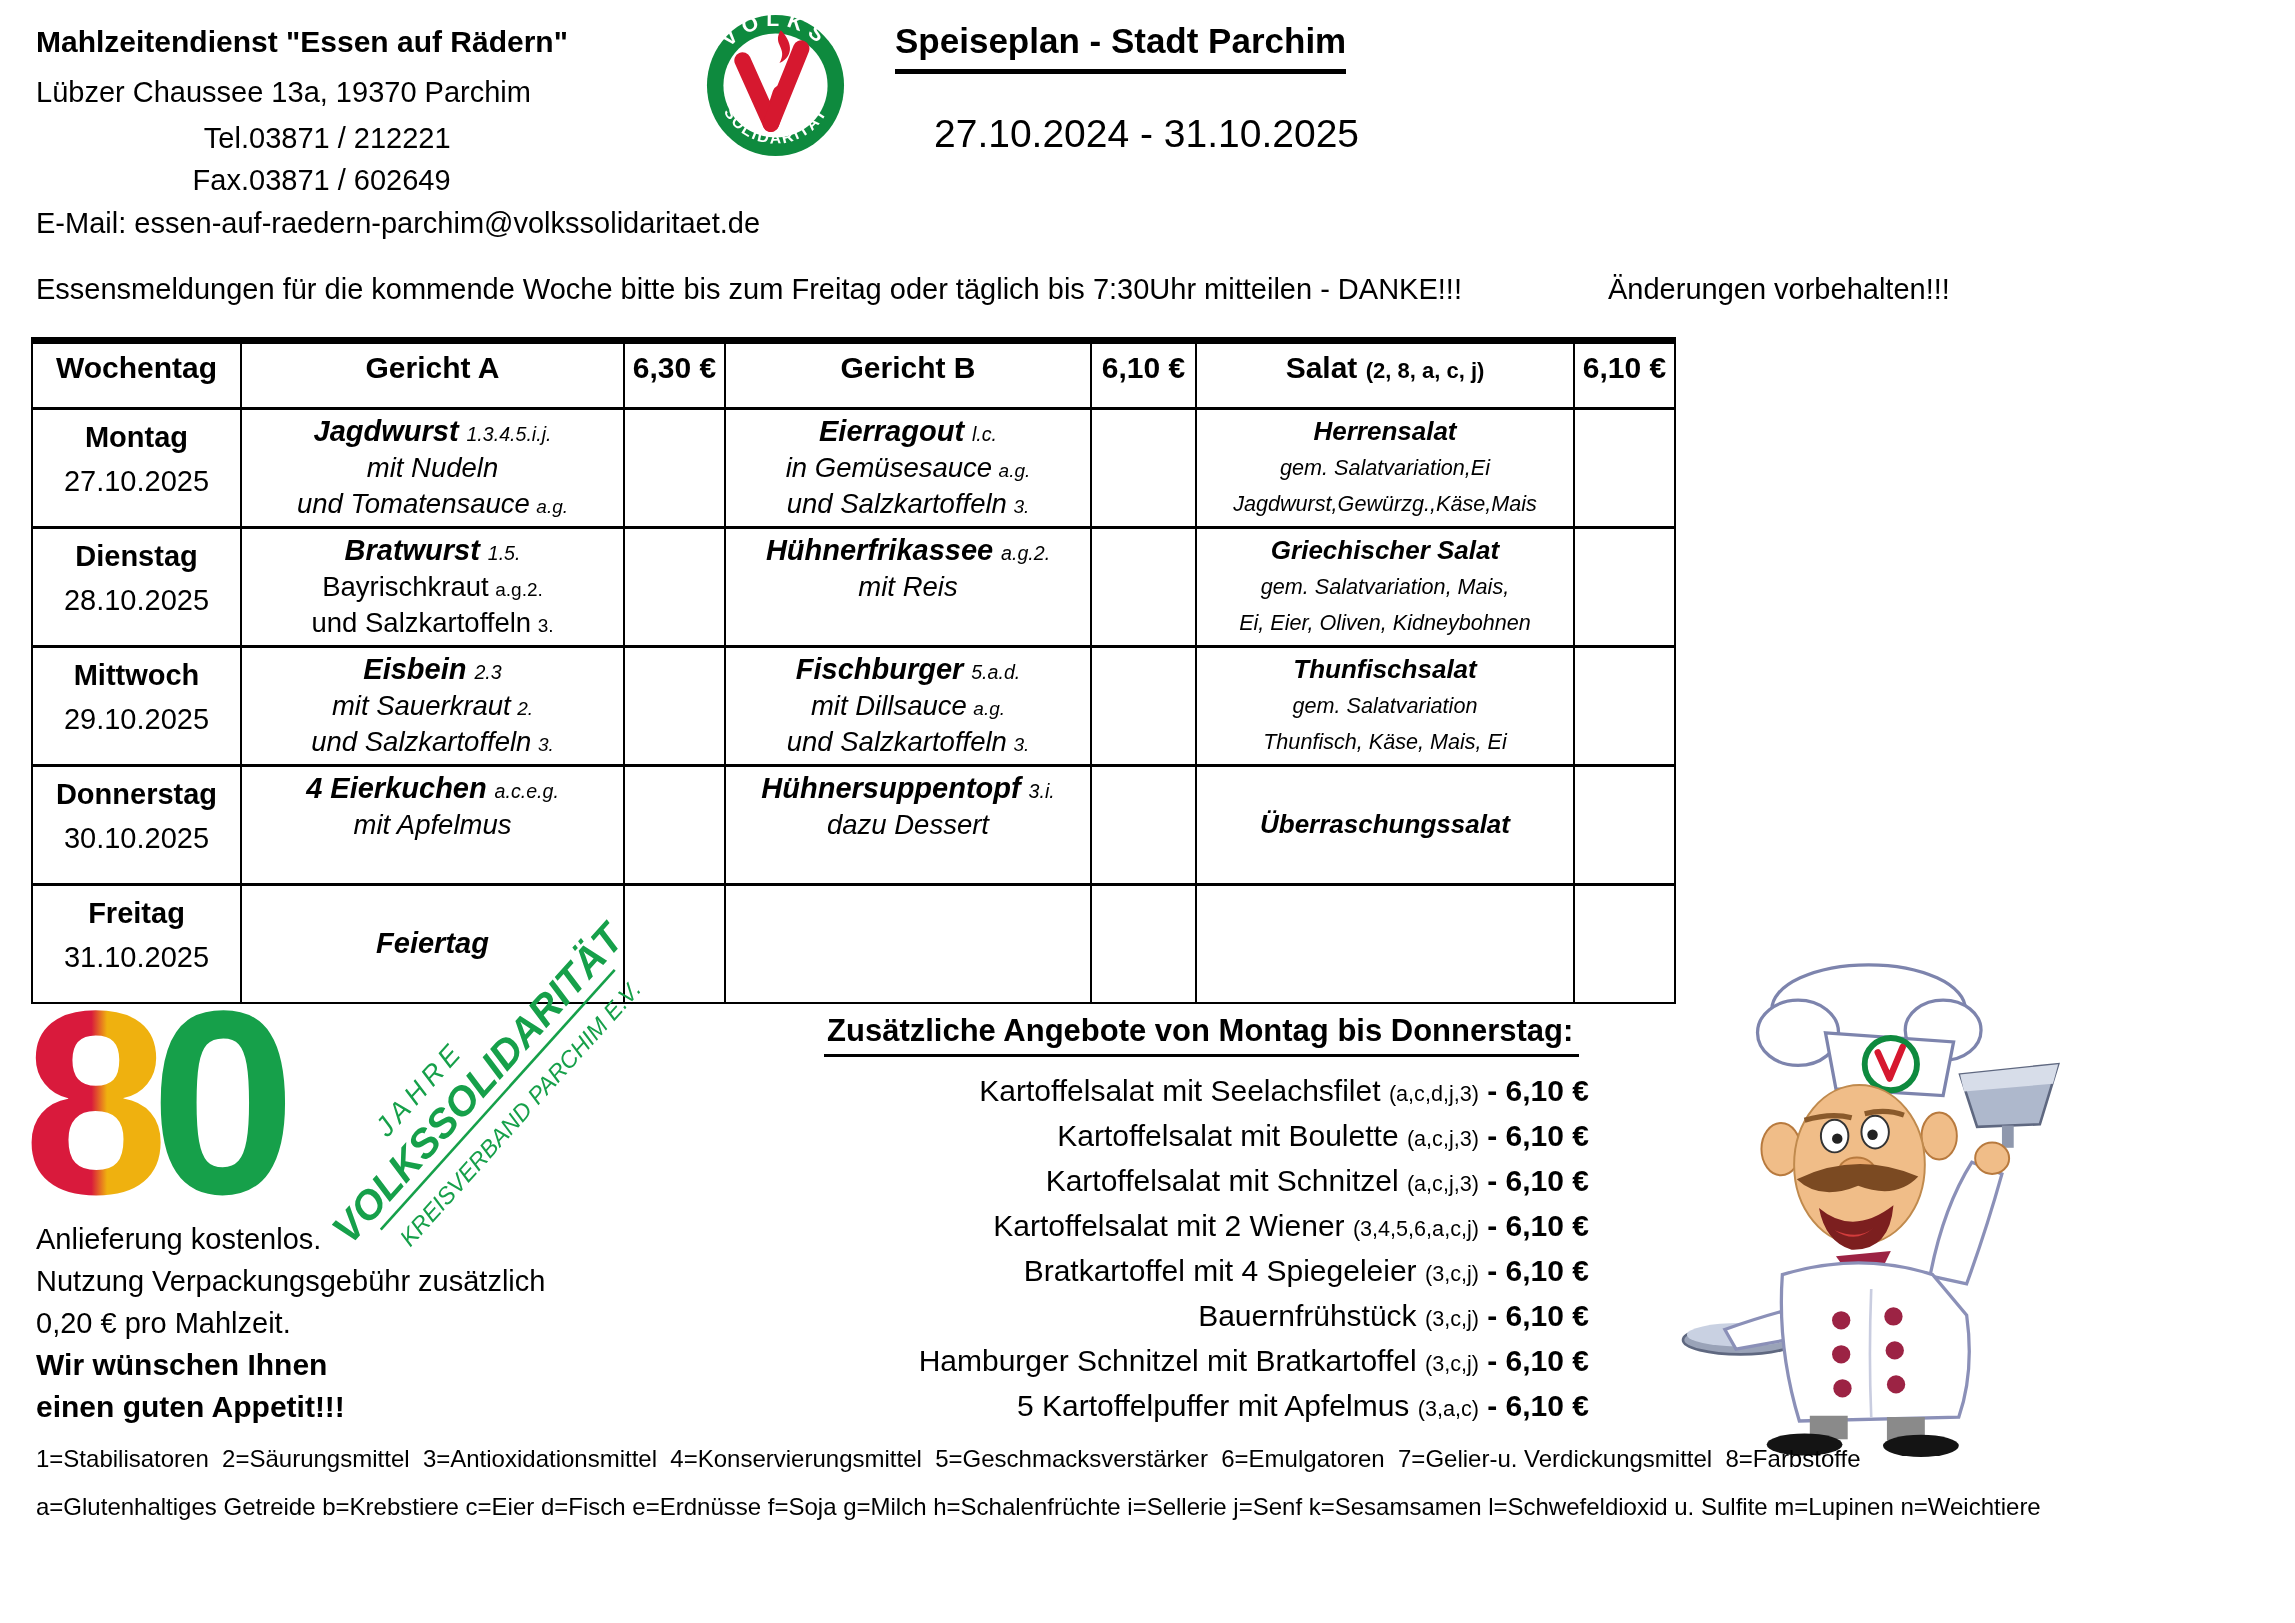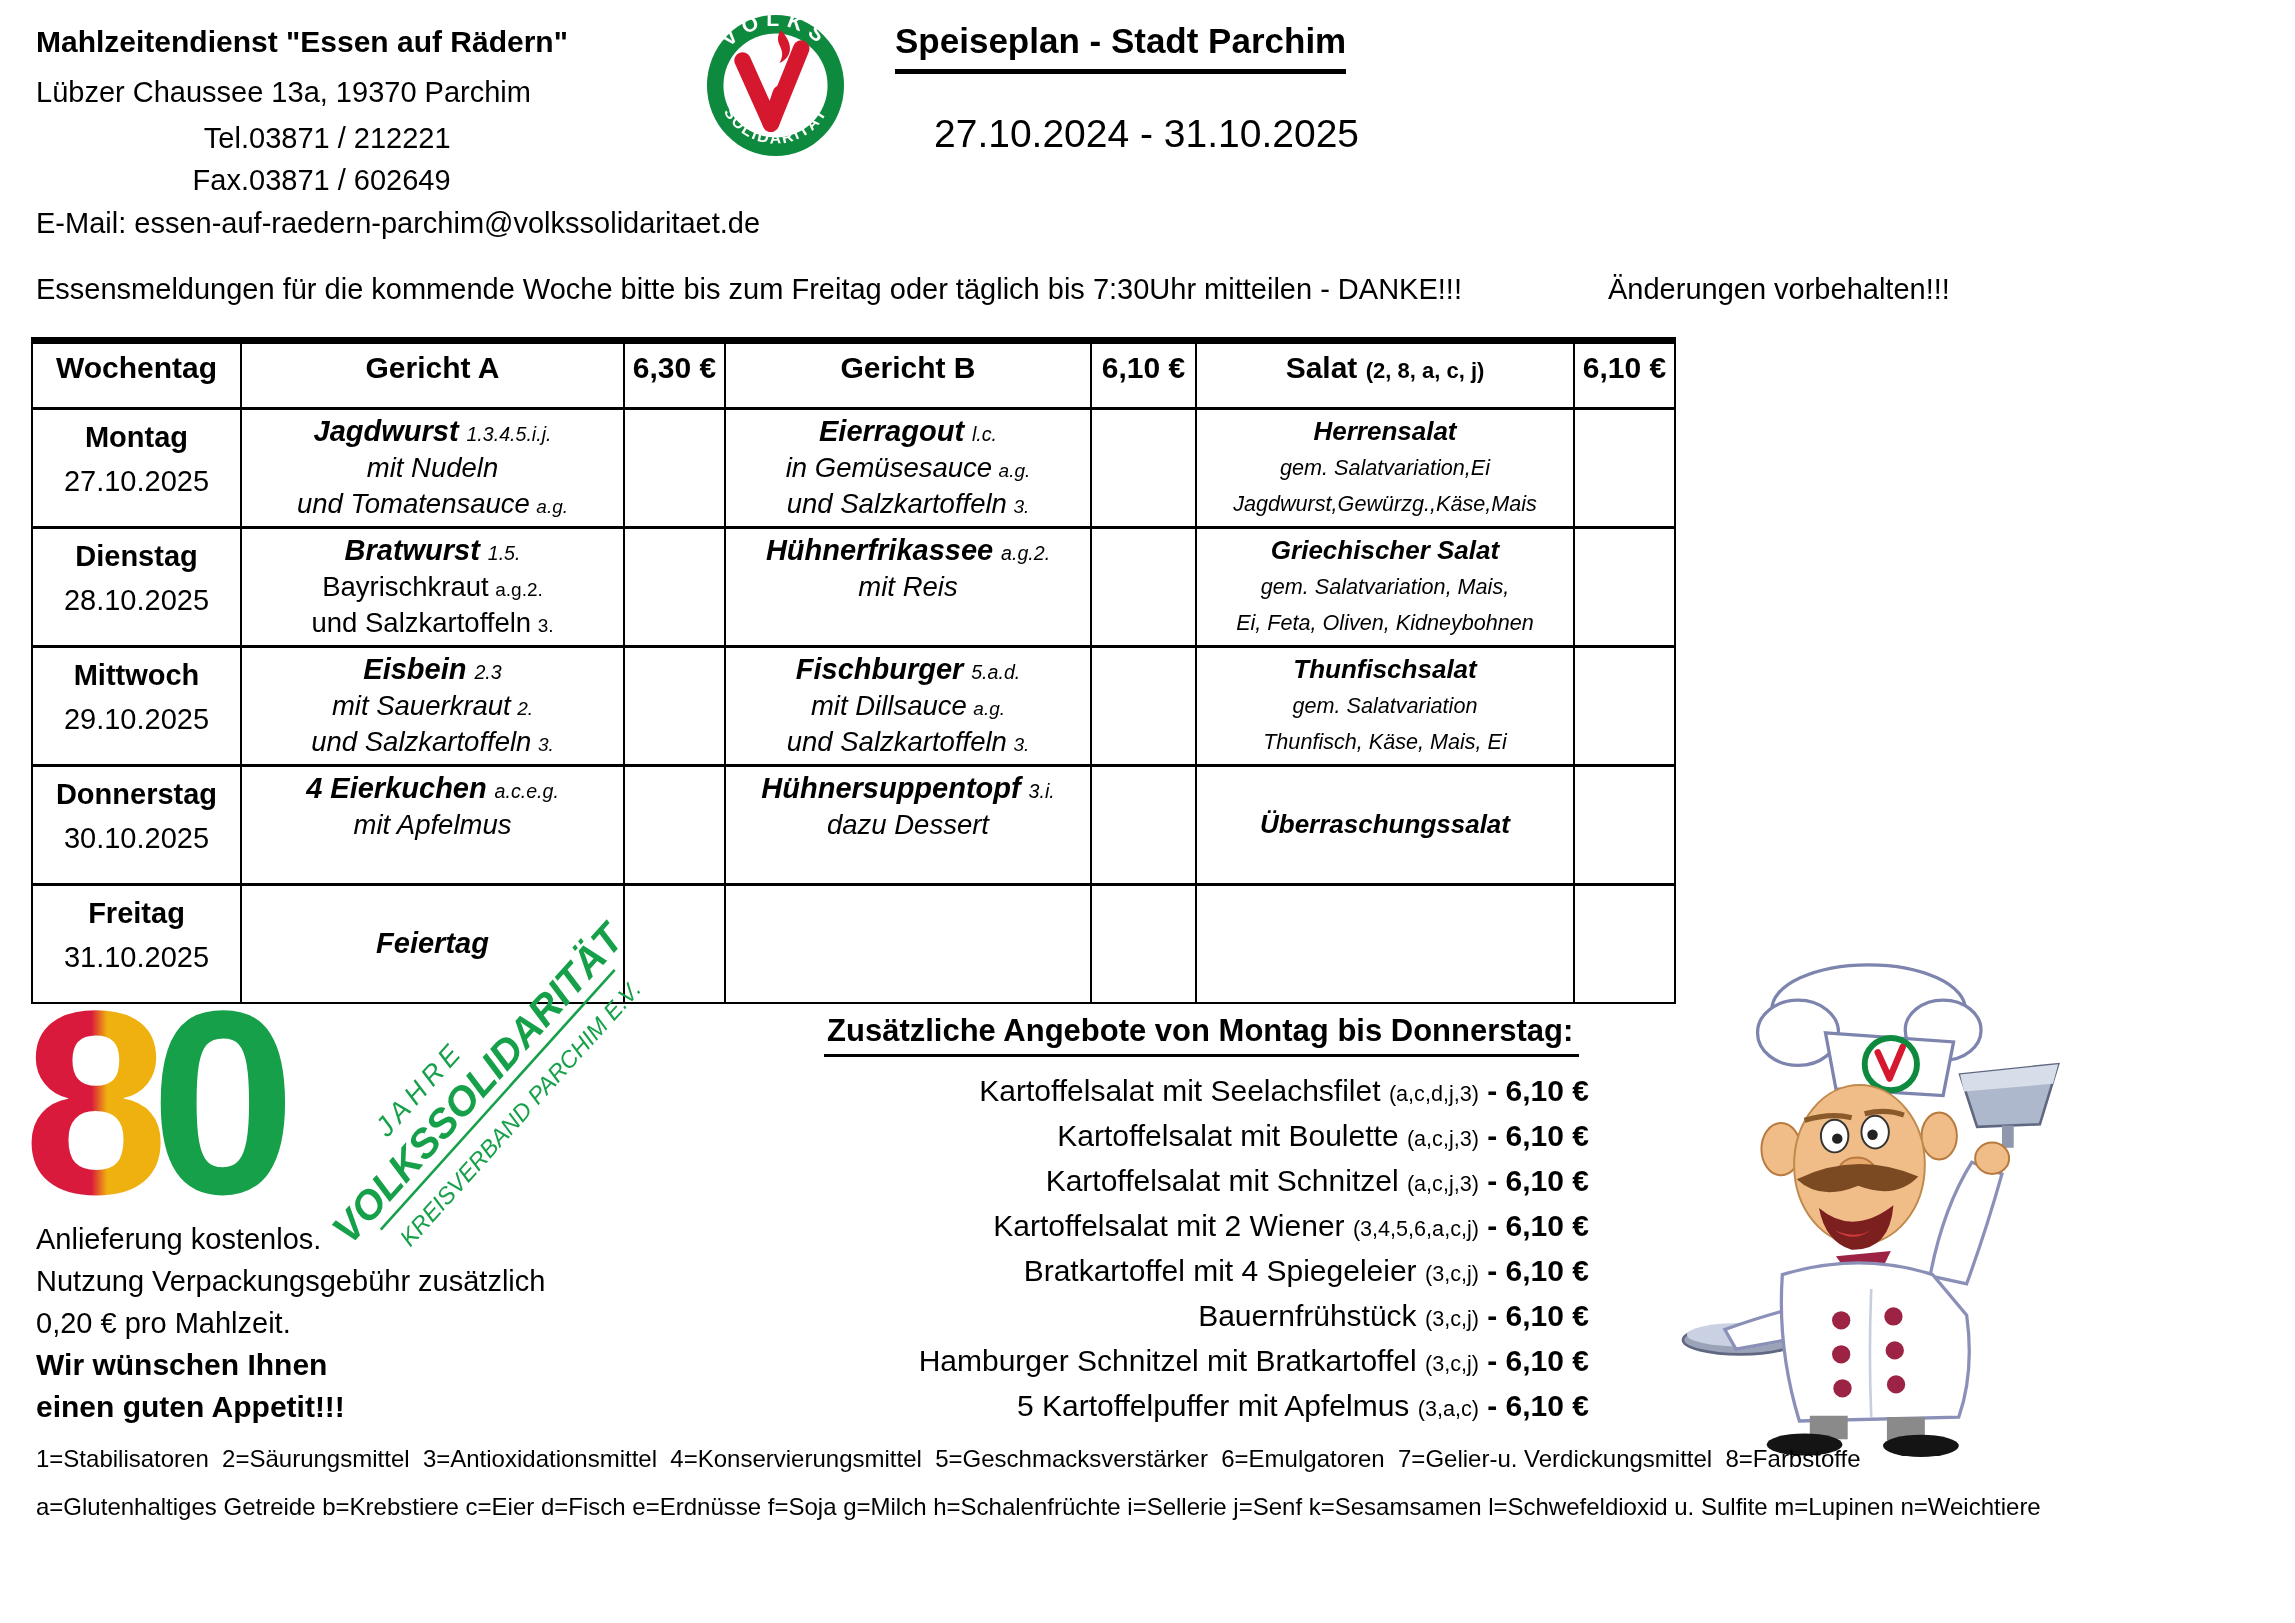--- a/index.html
+++ b/index.html
@@ -227,21 +227,21 @@
         <td></td>
         <td>
           <div class="cell-grid">
             <div class="slot">
               <div class="line salad-title"><span class="line-main">Griechischer Salat</span></div>
             </div>
             <div class="slot">
               <div class="line salad-sub"><span class="line-main">gem. Salatvariation, Mais,</span></div>
             </div>
             <div class="slot">
-              <div class="line salad-sub"><span class="line-main">Ei, Feta, Oliven, Kidneybohnen</span></div>
+              <div class="line salad-sub"><span class="line-main">Ei, Eier, Oliven, Kidneybohnen</span></div>
             </div>
           </div>
         </td>
         <td></td>
       </tr>
       <tr>
         <td class="day-cell">
           <div class="day-inner">
             <div class="day-name">Mittwoch</div>
             <div class="day-date">29.10.2025</div>

